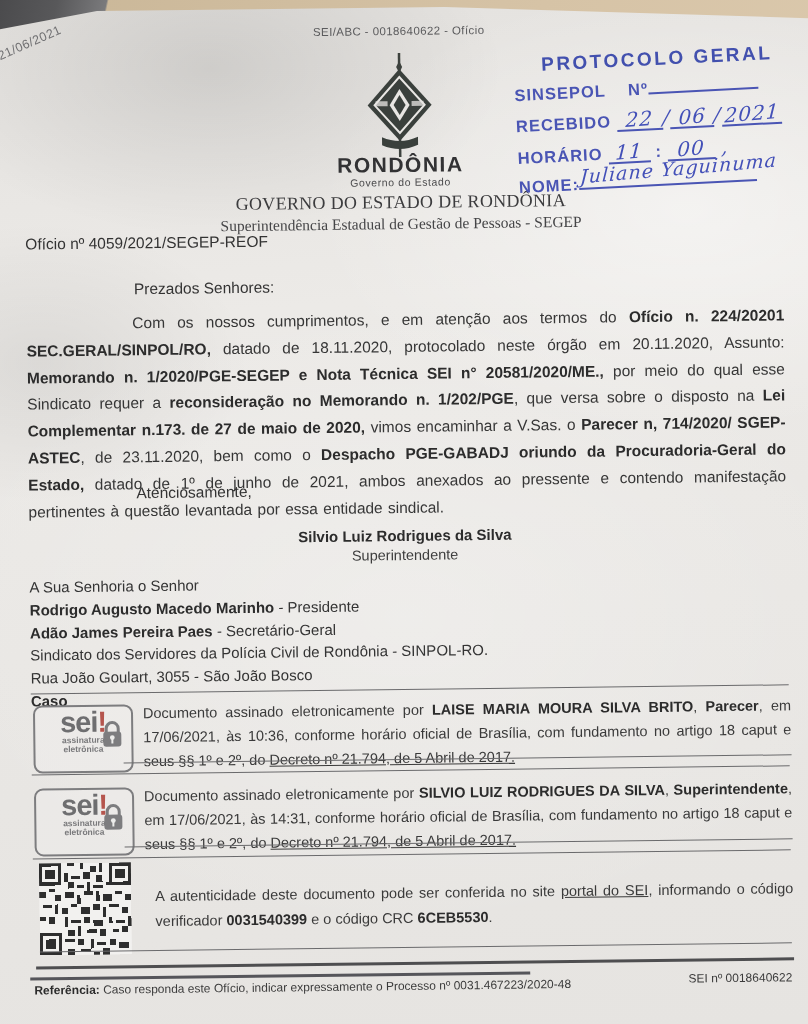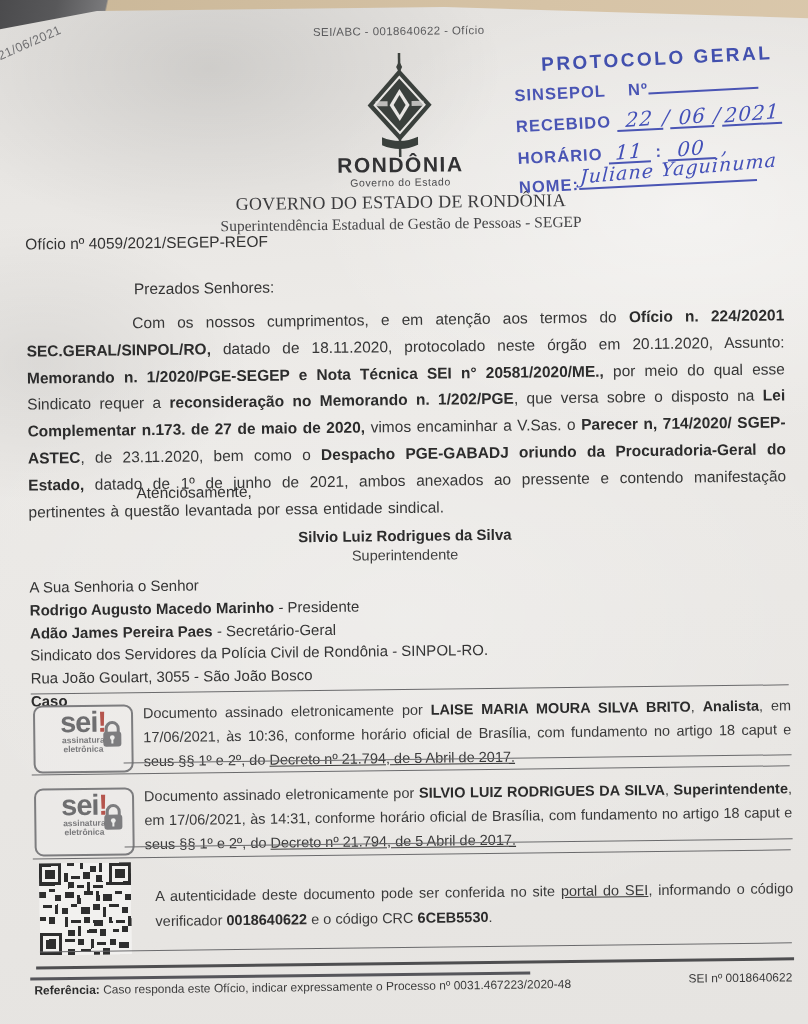--- a/index.html
+++ b/index.html
@@ -196,21 +196,21 @@
     <div class="sei-badge">
       <span class="sei-word"><span>sei</span><span class="sei-bang">!</span></span>
       <div class="sei-sub"><span>assinatura</span><br><span>eletrônica</span></div>
       <svg class="lock" width="22" height="28" viewBox="0 0 22 28">
         <path d="M5 12 V8 a6 6 0 0 1 12 0 v4" fill="none" stroke="#7d7d7f" stroke-width="3"></path>
         <rect x="2" y="11" width="18" height="15" rx="3" fill="#7d7d7f"></rect>
         <circle cx="11" cy="17" r="2.4" fill="#ececea"></circle>
         <rect x="10" y="18" width="2" height="5" fill="#ececea"></rect>
       </svg>
     </div>
-    <div class="sig-text"><span>Documento assinado eletronicamente por </span><span class="b">LAISE MARIA MOURA SILVA BRITO</span><span>, </span><span class="b">Analista</span><span>, em 17/06/2021, às 10:36, conforme horário oficial de Brasília, com fundamento no artigo 18 caput e seus §§ 1º e 2º, do </span><span class="u">Decreto nº 21.794, de 5 Abril de 2017.</span></div>
+    <div class="sig-text"><span>Documento assinado eletronicamente por </span><span class="b">LAISE MARIA MOURA SILVA BRITO</span><span>, </span><span class="b">Parecer</span><span>, em 17/06/2021, às 10:36, conforme horário oficial de Brasília, com fundamento no artigo 18 caput e seus §§ 1º e 2º, do </span><span class="u">Decreto nº 21.794, de 5 Abril de 2017.</span></div>
   </div>
   <div class="rule rule-s1a"></div>
   <div class="rule rule-s1b"></div>
 
   <div class="sig-block sig2">
     <div class="sei-badge">
       <span class="sei-word"><span>sei</span><span class="sei-bang">!</span></span>
       <div class="sei-sub"><span>assinatura</span><br><span>eletrônica</span></div>
       <svg class="lock" width="22" height="28" viewBox="0 0 22 28">
         <path d="M5 12 V8 a6 6 0 0 1 12 0 v4" fill="none" stroke="#7d7d7f" stroke-width="3"></path>
@@ -289,21 +289,21 @@
             <rect x="16" y="24" width="1" height="3"></rect>
             <rect x="18" y="25" width="3" height="1"></rect>
             <rect x="22" y="24" width="2" height="2"></rect>
             <rect x="25" y="25" width="3" height="2"></rect>
         <rect x="9" y="27" width="2" height="2"></rect>
             <rect x="13" y="27" width="3" height="1"></rect>
             <rect x="17" y="28" width="2" height="1"></rect>
             <rect x="20" y="27" width="2" height="2"></rect>
       </g>
     </svg>
-    <div class="auth-text"><span>A autenticidade deste documento pode ser conferida no site </span><span class="u">portal do SEI</span><span>, informando o código verificador </span><span class="b">0018640622</span><span> e o código CRC </span><span class="b">6CEB5530</span><span>.</span></div>
+    <div class="auth-text"><span>A autenticidade deste documento pode ser conferida no site </span><span class="u">portal do SEI</span><span>, informando o código verificador </span><span class="b">0031540399</span><span> e o código CRC </span><span class="b">6CEB5530</span><span>.</span></div>
   </div>
   <div class="rule rule-qr"></div>
 
   <div class="rule rule-thick1"></div>
   <div class="rule rule-thick2"></div>
 
   <div class="footer">
     <span class="footer-left"><span class="b">Referência:</span><span> Caso responda este Ofício, indicar expressamente o Processo nº 0031.467223/2020-48</span></span>
     <span class="footer-right">SEI nº 0018640622</span>
   </div>

